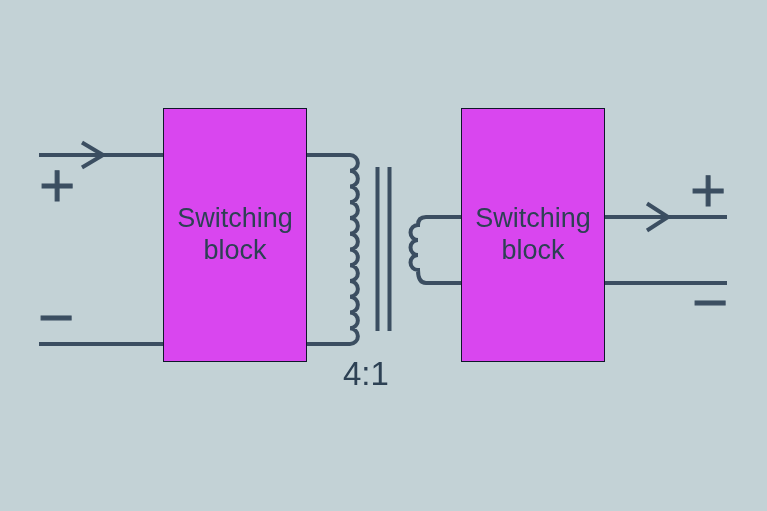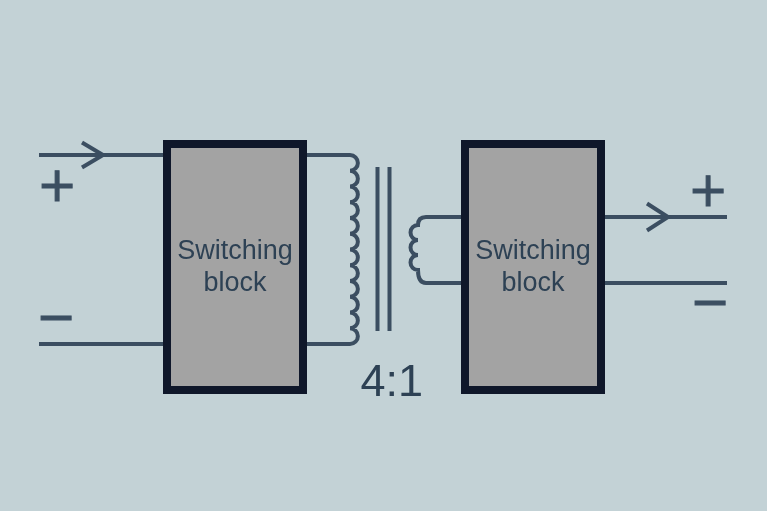--- a/index.html
+++ b/index.html
@@ -8,43 +8,43 @@
     width:767px;height:511px;
     background:#c3d2d6;
     overflow:hidden;
     font-family:"Liberation Sans", sans-serif;
   }
   .wires{
     position:absolute;left:0;top:0;
   }
   .block{
     position:absolute;
-    top:140px;
+    top:108px;
     width:144px;height:254px;
     box-sizing:border-box;
-    background:#a3a3a3;
-    border:8px solid #0f172a;
+    background:#d946ef;
+    border:1px solid #0f172a;
     display:flex;align-items:center;justify-content:center;
   }
   .block-left{left:163px;}
   .block-right{left:461px;}
   .block-label{
     display:block;
     width:126px;
     text-align:center;
     font-size:27px;
     line-height:1.18;
     color:#2d4154;
   }
   .ratio-label{
     position:absolute;
     left:343px;top:355px;
     width:80px;
-    text-align:right;
-    font-size:45px;
+    text-align:left;
+    font-size:33px;
     color:#2d4154;
   }
   .polarity{
     font-family:"DejaVu Sans", sans-serif;
     font-size:48px;
     fill:#3b4e61;
     stroke:#3b4e61;
     stroke-width:1px;
   }
 </style>

